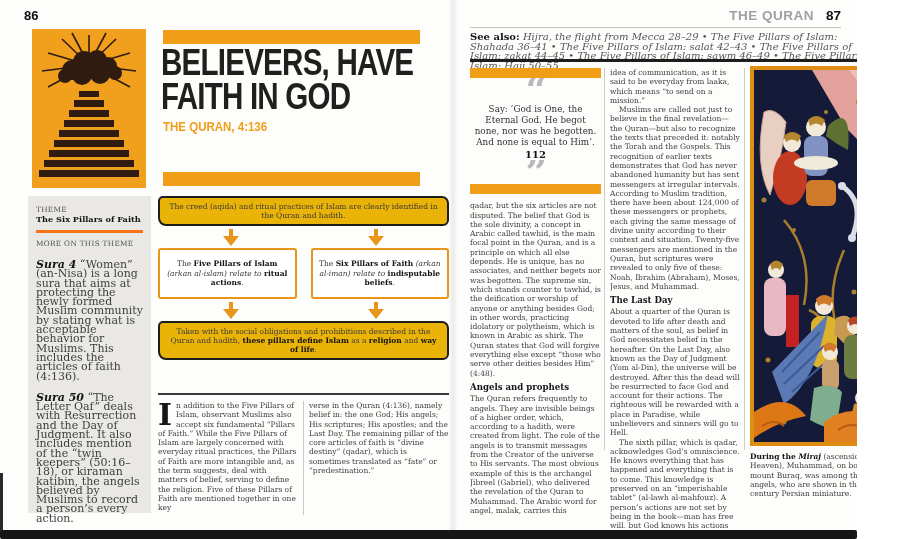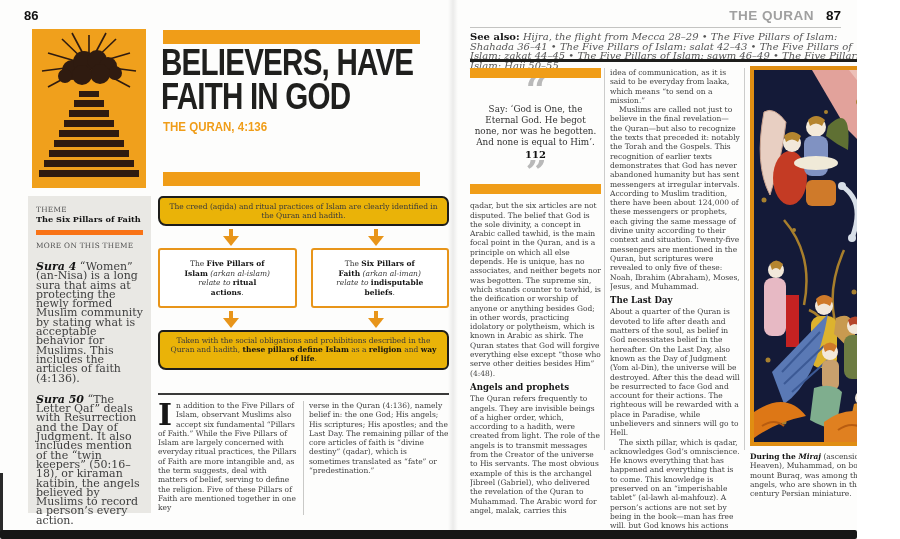--- a/index.html
+++ b/index.html
@@ -30,31 +30,31 @@
          font-size:37px;line-height:34px;color:#1f1f1d;letter-spacing:-1px;
          transform:scaleX(.8);transform-origin:0 0;white-space:nowrap;}
   .subtitle{left:163px;top:120px;font-family:"Liberation Sans",sans-serif;font-weight:bold;
             font-size:12.5px;color:#F09D18;letter-spacing:0;transform:scaleX(.92);transform-origin:0 0;}
 
   .sidebar{left:28px;top:196px;width:123px;height:317px;background:#E9E8E4;
            padding:9px 8px;box-sizing:border-box;}
   .sb-head{font-weight:bold;font-size:11.5px;color:#111;letter-spacing:.4px;
            border-bottom:1px solid #8f8f8c;padding-bottom:5px;margin-bottom:5px;}
   .sb-label{font-size:7.3px;color:#4c4c4c;letter-spacing:.3px;}
-  .sb-theme{font-size:8.2px;font-weight:bold;color:#141414;border-bottom:5px solid #f97316;
+  .sb-theme{font-size:8.2px;font-weight:bold;color:#141414;border-bottom:3px solid #f97316;
             padding-bottom:6px;margin-bottom:6px;}
   .sb-entry{font-size:11px;line-height:9.3px;margin-top:12px;}
   .sb-lead{font-weight:bold;font-style:italic;color:#141414;}
 
   
   .diagram{left:158px;top:196px;width:291px;}
   .dbox{box-sizing:border-box;border:2px solid #1d1d1b;border-radius:5px 7px 6px 8px;
         padding:4px 9px;font-size:7.5px;line-height:9.2px;text-align:center;color:#3a3a3a;background:#eab308;}
   .obox{box-sizing:border-box;border:2.5px solid #E8951A;border-radius:3px;
-        padding:9px 22px;font-size:7.5px;line-height:9.4px;text-align:center;color:#3a3a3a;background:#fff;}
+        padding:9px 5px;font-size:7.5px;line-height:9.4px;text-align:center;color:#3a3a3a;background:#fff;}
   .dbold{font-weight:bold;color:#141414;}
   .ditalic{font-style:italic;}
   .arrow-row{display:flex;width:100%;}
   .arrow-cell{width:50%;display:flex;justify-content:center;}
   .arrow{display:flex;flex-direction:column;align-items:center;margin:3px 0 2px 0;}
   .arrow .stem{width:4px;height:7px;background:#E8951A;}
   .arrow .head{width:0;height:0;border-left:8px solid transparent;border-right:8px solid transparent;
                border-top:10px solid #E8951A;}
   .mid-row{display:flex;gap:14px;}
   .mid-row .obox{flex:1;}

